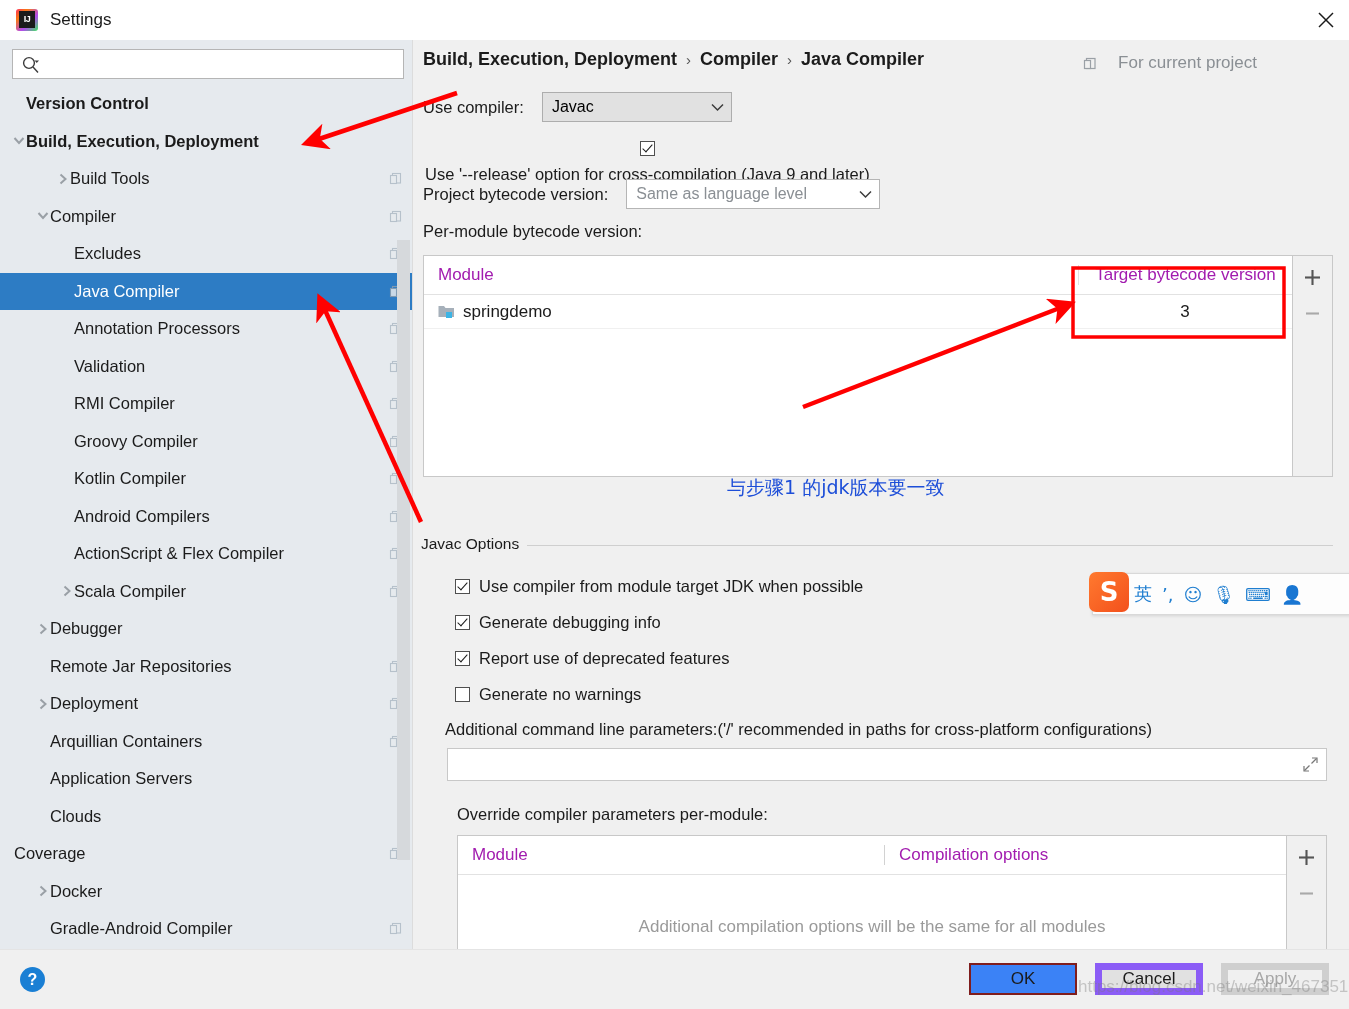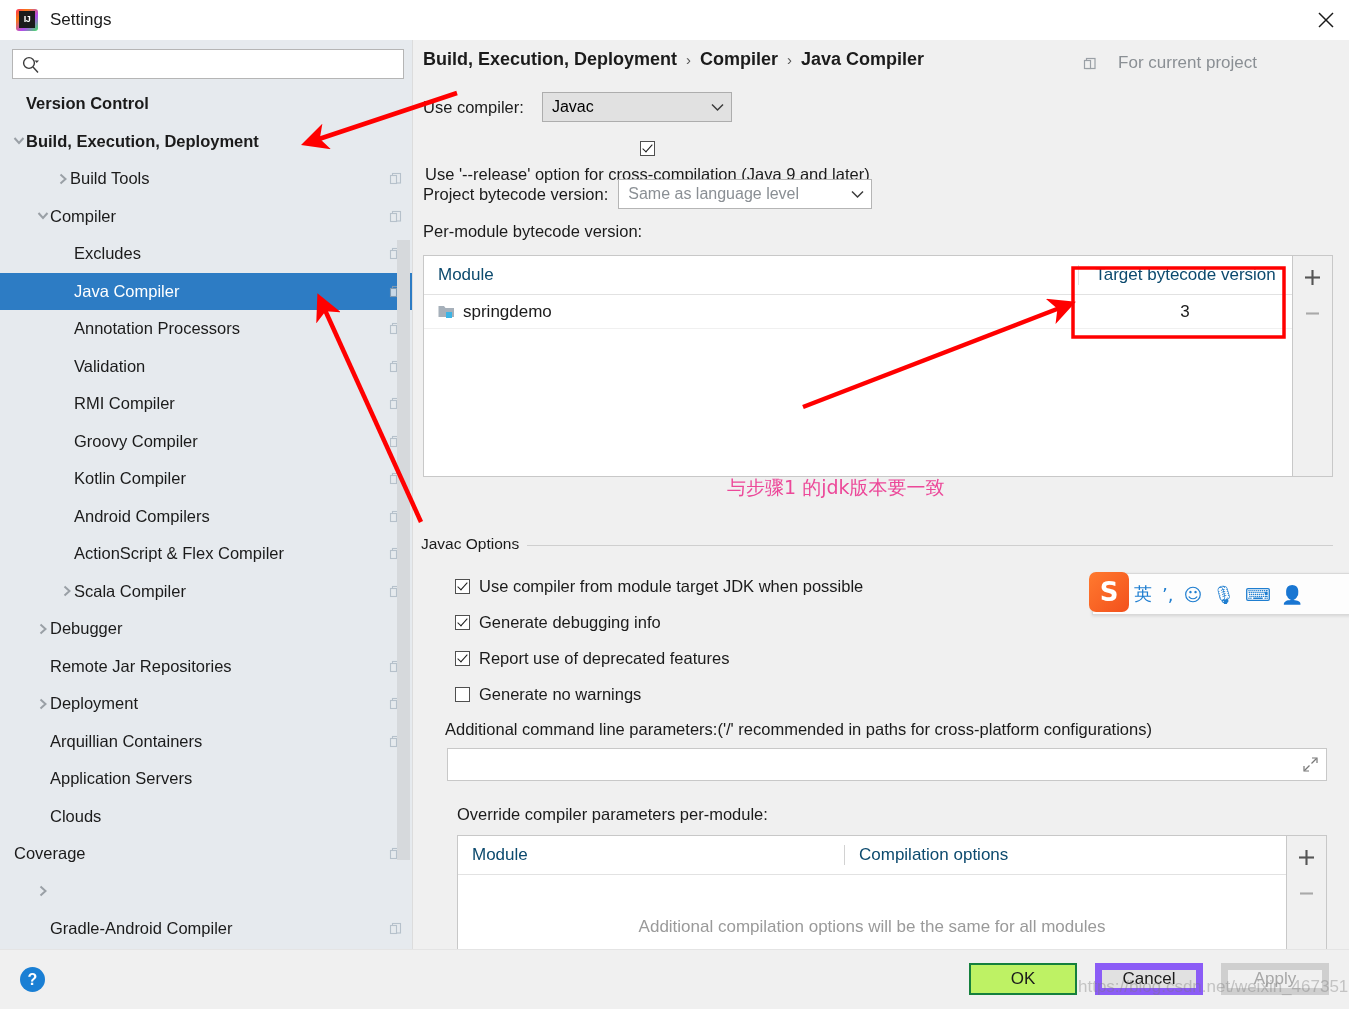--- a/index.html
+++ b/index.html
@@ -192,21 +192,21 @@
     position: absolute;
     border: 1px solid #c8c8c8;
     background: #fff;
     box-sizing: border-box;
     display: flex;
   }
   .tbl-main { flex: 1 1 auto; display: flex; flex-direction: column; min-width: 0; }
   .tbl-head {
     height: 38px; display: flex; align-items: center;
     border-bottom: 1px solid #e2e2e2;
-    font-size: 17px; color: #0c4a6e;
+    font-size: 17px; color: #a21caf; gap: 40px;
   }
   .tbl-head .c1 { flex: 1 1 auto; padding-left: 14px; }
   .tbl-head .c2 {
     width: 214px; flex: 0 0 214px;
     text-align: center;
     border-left: 1px solid #e2e2e2;
     box-sizing: border-box;
   }
   .tbl-row {
     height: 33px; display: flex; align-items: center;
@@ -285,33 +285,33 @@
   .btn {
     position: absolute; top: 13px;
     height: 32px; width: 108px;
     font-size: 17px; font-family: "Liberation Sans", sans-serif;
     background: #e1e1e1; border: 7px solid #8b5cf6;
     color: #1b1b1b; cursor: pointer;
     display:flex; align-items:center; justify-content:center;
     box-sizing: border-box;
   }
   .btn.primary {
-    border: 2px solid #15803d; background: #bef264;
+    border: 2px solid #7f1d1d; background: #3b82f6;
   }
   .btn.disabled { color: #a7a7a7; border-color: #cfcfcf; background:#f0f0f0; cursor: default; }
 
   
   .overlay {
     position: absolute; inset: 0;
     pointer-events: none;
     z-index: 50;
   }
   .cn-note {
     position: absolute;
-    color: #ec4899;
+    color: #1d4ed8;
     font-size: 19px;
     font-family: "DejaVu Sans", sans-serif;
     white-space: nowrap;
   }
   .watermark {
     position: absolute;
     color: rgba(120,120,120,0.38);
     font-size: 17px;
     white-space: nowrap;
     font-family: "Liberation Sans", sans-serif;
@@ -580,20 +580,21 @@
                 <rect x="1.5" y="3.5" width="6" height="8" fill="#e6eaee" stroke="#8fa0b0" stroke-width="1.1"></rect>
               </svg>
             </span>
           </div>
           <div class="tree-row" style="padding-left: 36px;">
             <span class="chevron">
               <svg width="12" height="12" viewBox="0 0 12 12">
                 <polyline points="3.5,1.5 8.5,6 3.5,10.5" fill="none" stroke="#9aa0a6" stroke-width="2"></polyline>
               </svg>
             </span>
+            <span class="lbl">Docker</span>
           </div>
           <div class="tree-row" style="padding-left: 36px;">
             <span class="chevron"></span>
             <span class="lbl">Gradle-Android Compiler</span>
             <span class="copy-badge">
               <svg width="13" height="13" viewBox="0 0 13 13">
                 <rect x="3.5" y="1.5" width="8" height="9.5" fill="none" stroke="#8fa0b0" stroke-width="1.1"></rect>
                 <rect x="1.5" y="3.5" width="6" height="8" fill="#e6eaee" stroke="#8fa0b0" stroke-width="1.1"></rect>
               </svg>
             </span>
@@ -629,21 +630,21 @@
           </svg>
         </div>
       </div>
 
       <div class="row chk-row" style="left:12px; top:101px;flex-direction:column;">
         <span class="chk on"></span>
         <span class="lbl-txt">Use '--release' option for cross-compilation (Java 9 and later)</span>
       </div>
 
       <div class="row" style="left:10px; top:139px;">
-        <span class="lbl-txt" style="margin-right:10px;">Project bytecode version:</span>
+        <span class="lbl-txt" style="margin-right:18px;">Project bytecode version:</span>
         <div class="fakecombo combo-white">
           <span>Same as language level</span>
           <svg width="13" height="9" viewBox="0 0 13 9">
             <polyline points="1,1.5 6.5,7 12,1.5" fill="none" stroke="#3c3c3c" stroke-width="1.5"></polyline>
           </svg>
         </div>
       </div>
 
       <div class="row" style="left:10px; top:182px;">
         <span class="lbl-txt">Per-module bytecode version:</span>

